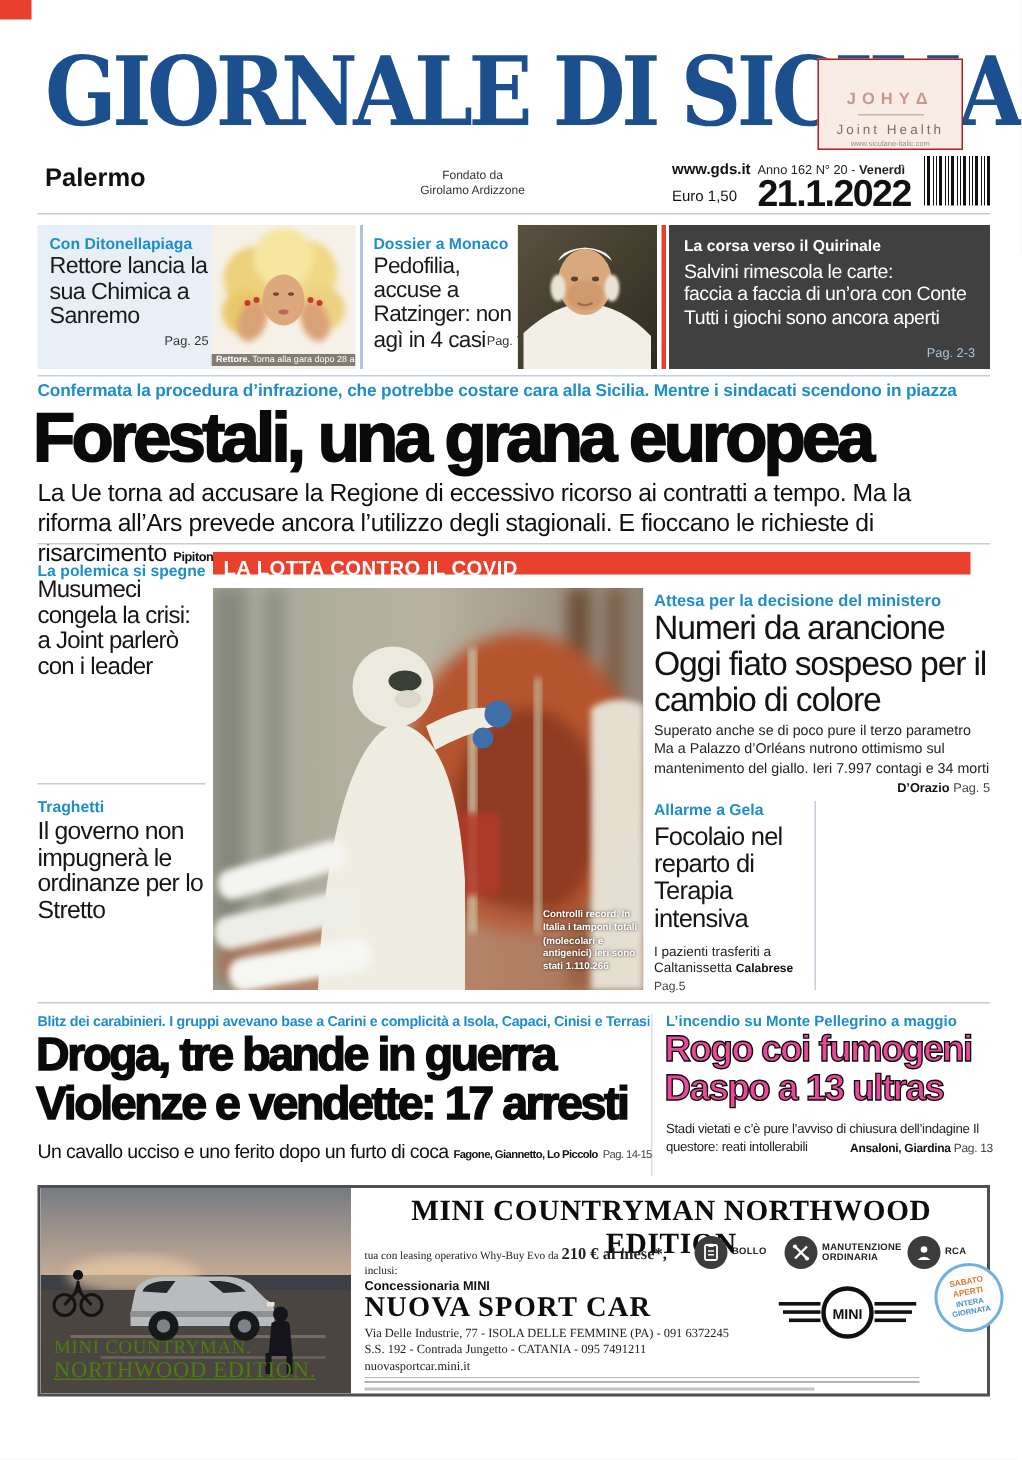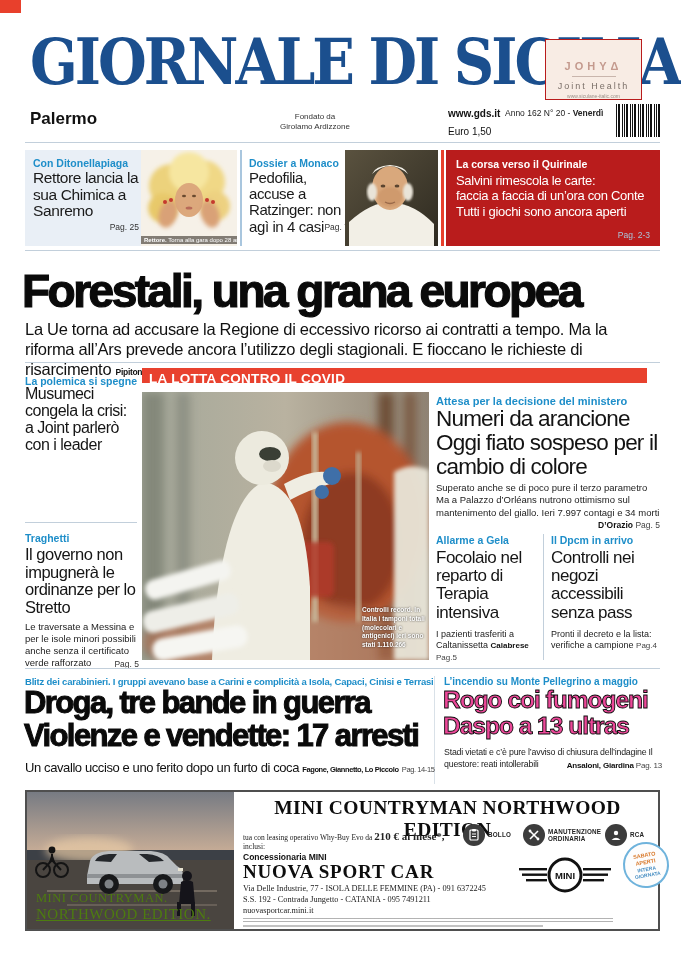--- a/index.html
+++ b/index.html
@@ -45,21 +45,21 @@
         font-size:6px;padding:1px 3px;white-space:nowrap;overflow:hidden;}
   .cap1 b{font-weight:bold;}
   .vline1{left:240px;top:150px;width:2px;height:96px;background:#a9c6de;}
   .box2{left:245px;top:150px;width:193px;height:96px;background:#fff;}
   .box2 .kick{position:absolute;left:4px;top:7px;font-size:10.5px;}
   .box2 .hl{position:absolute;left:4px;top:20px;width:104px;font-size:15px;line-height:1.08;
             letter-spacing:-.4px;color:#1a1a1a;}
   .box2 .pgref{position:absolute;left:4px;top:72px;width:100px;text-align:right;font-size:8.5px;color:#333;}
   .photo2{position:absolute;right:0;top:0;width:93px;height:96px;overflow:hidden;}
   .vlineRed{left:441px;top:150px;width:3px;height:96px;background:#e8402c;}
-  .box3{left:446px;top:150px;width:214px;height:96px;background:#b91c1c;color:#fff;box-sizing:border-box;
+  .box3{left:446px;top:150px;width:214px;height:96px;background:#404040;color:#fff;box-sizing:border-box;
         padding:8px 10px;}
   .box3 .kick{color:#fff;font-size:10.5px;display:block;margin-bottom:3px;}
   .box3 .ln{font-size:13px;line-height:1.18;letter-spacing:-.3px;display:block;white-space:nowrap;}
   .box3 .pgref{position:absolute;right:10px;bottom:6px;font-size:8.5px;color:#aac4da;}
 
   
   .hr2{left:25px;top:250px;width:635px;}
   .leadkick{left:25px;top:255px;font-size:11.5px;letter-spacing:-.1px;white-space:nowrap;}
   .leadhl{left:22px;top:264px;font-size:46px;font-weight:bold;letter-spacing:-2.5px;color:#0a0a0a;
           white-space:nowrap;-webkit-text-stroke:1.2px #0a0a0a;}
@@ -161,20 +161,21 @@
   <div class="abs edition">Palermo</div>
   <div class="abs founded">
     <span>Fondato da</span><br>
     <span>Girolamo Ardizzone</span>
   </div>
   <div class="abs site">www.gds.it</div>
   <div class="abs price">Euro 1,50</div>
   <div class="abs issue">
     <span>Anno 162 N° 20 - </span><b>Venerdì</b>
   </div>
+  <div class="abs date">21.1.2022</div>
   <div class="abs barcode"></div>
   <div class="abs rule hr-top"></div>
 
   <div class="abs box1">
     <div class="kick">Con Ditonellapiaga</div>
     <div class="hl">Rettore lancia la sua Chimica a Sanremo</div>
     <div class="pgref">Pag. 25</div>
     <div class="photo1">
       <svg width="96" height="96" viewBox="0 0 96 96" preserveAspectRatio="none">
         <defs>
@@ -242,37 +243,34 @@
 
   <div class="abs box3">
     <span class="kick">La corsa verso il Quirinale</span>
     <span class="ln">Salvini rimescola le carte:</span>
     <span class="ln">faccia a faccia di un’ora con Conte</span>
     <span class="ln">Tutti i giochi sono ancora aperti</span>
     <span class="pgref">Pag. 2-3</span>
   </div>
 
   <div class="abs rule hr2"></div>
+  <div class="abs leadkick kick">Confermata la procedura d’infrazione, che potrebbe costare cara alla Sicilia. Mentre i sindacati scendono in piazza</div>
   <div class="abs leadhl">Forestali, una grana europea</div>
   <div class="abs leaddeck">
     <span>La Ue torna ad accusare la Regione di eccessivo ricorso ai contratti a tempo. Ma la riforma all’Ars prevede ancora l’utilizzo degli stagionali. E fioccano le richieste di risarcimento</span>
     <span class="by">Pipitone</span>
     <span class="pg">Pag. 9</span>
   </div>
   <div class="abs rule hr3"></div>
 
   <div class="abs lck1 kick">La polemica si spegne</div>
   <div class="abs lch1 lc">Musumeci congela la crisi: a Joint parlerò con i leader</div>
   <div class="abs rule hrlc"></div>
   <div class="abs lck2 kick">Traghetti</div>
   <div class="abs lch2 lc">Il governo non impugnerà le ordinanze per lo Stretto</div>
-  <div class="abs lcb2 lc">
-    <span>Le traversate a Messina e per le isole minori possibili anche senza il certificato verde rafforzato</span>
-    <span class="pgin">Pag. 5</span>
-  </div>
 
   <div class="abs banner">LA LOTTA CONTRO IL COVID</div>
   <div class="abs cphoto">
     <svg width="287" height="268" viewBox="0 0 287 268" preserveAspectRatio="none">
       <defs>
         <linearGradient id="g3" x1="0" y1="0" x2="1" y2="0">
           <stop offset="0" stop-color="#a4a89a"></stop>
             <stop offset=".5" stop-color="#b9b2a0"></stop>
             <stop offset="1" stop-color="#8f8374"></stop>
         </linearGradient>
@@ -331,28 +329,20 @@
   <div class="abs sub1">
     <span class="kick">Allarme a Gela</span>
     <span class="hl">Focolaio nel reparto di Terapia intensiva</span>
     <span class="bd">
       <span>I pazienti trasferiti a Caltanissetta</span>
       <span class="by">Calabrese</span>
       <span class="pg">Pag.5</span>
     </span>
   </div>
   <div class="abs vrule subv"></div>
-  <div class="abs sub2">
-    <span class="kick">Il Dpcm in arrivo</span>
-    <span class="hl">Controlli nei negozi accessibili senza pass</span>
-    <span class="bd">
-      <span>Pronti il decreto e la lista: verifiche a campione</span>
-      <span class="pg">Pag.4</span>
-    </span>
-  </div>
 
   <div class="abs rule hr4"></div>
   <div class="abs vrule bv"></div>
   <div class="abs b1k kick">Blitz dei carabinieri. I gruppi avevano base a Carini e complicità a Isola, Capaci, Cinisi e Terrasini</div>
   <div class="abs b1h">
     <span>Droga, tre bande in guerra</span><br>
     <span>Violenze e vendette: 17 arresti</span>
   </div>
   <div class="abs b1d">
     <span>Un cavallo ucciso e uno ferito dopo un furto di coca</span>

